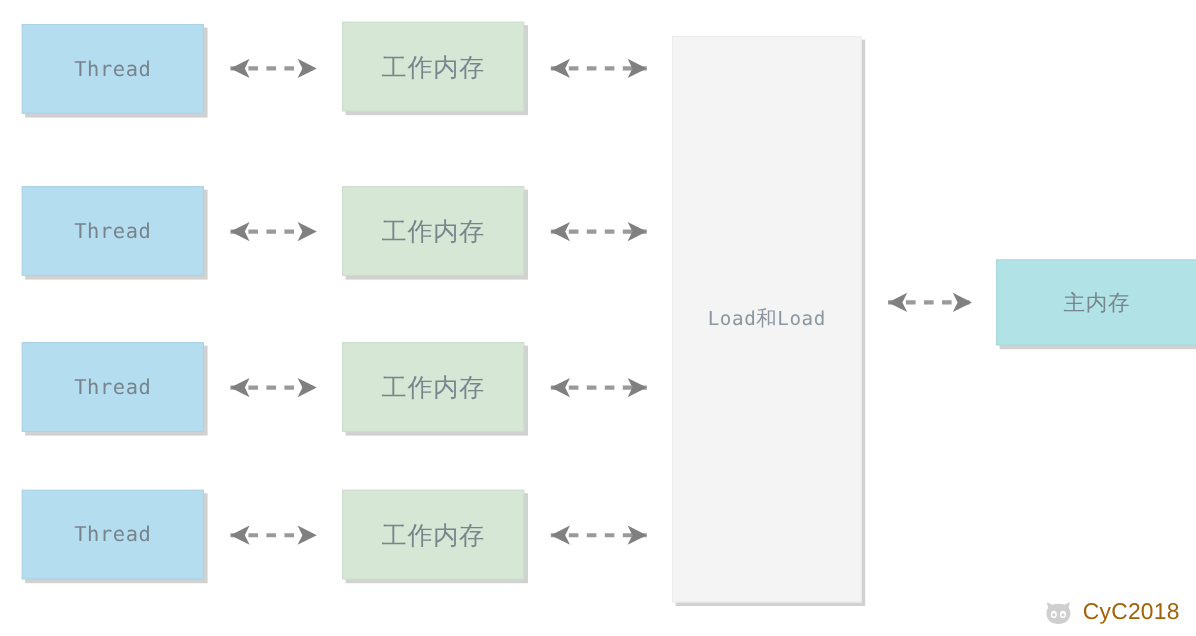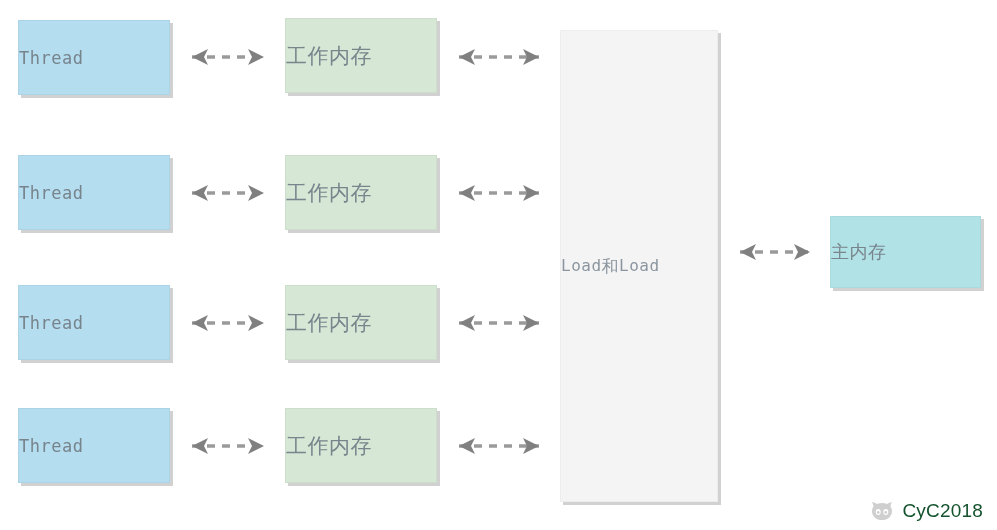--- a/index.html
+++ b/index.html
@@ -17,21 +17,21 @@
     background: #ffffff;
     overflow: hidden;
   }
 
   
   .box {
     position: absolute;
     box-sizing: border-box;
     display: flex;
     align-items: center;
-    justify-content: flex-start;
+    justify-content: center;
     border: 1px solid rgba(0,0,0,0.04);
     box-shadow: 3px 3px 0 0 rgba(0,0,0,0.18);
     color: #6e7b85;
     letter-spacing: 0.5px;
   }
 
   .box.thread {
     background: #b4ddf0;
     font-family: "DejaVu Sans Mono", "Liberation Mono", monospace;
     font-size: 17px;
@@ -83,21 +83,21 @@
     right: 14px;
     bottom: 8px;
     display: flex;
     align-items: center;
     gap: 7px;
     opacity: 1;
   }
   #watermark .wm-text {
     font-family: "Liberation Sans", sans-serif;
     font-size: 19px;
-    color: #14532d;
+    color: #a16207;
     letter-spacing: 0.2px;
   }
   #watermark .wm-icon {
     display: block;
     line-height: 0;
   }
 </style>
 </head>
 <body>
 
@@ -182,21 +182,21 @@
     <path d="M 22 15 L 38 7 L 34 15 L 38 23 Z" fill="#808080"></path>
     <path d="M 102 15 L 86 7 L 90 15 L 86 23 Z" fill="#808080"></path>
   </svg>
 
   <div class="box loadstore" style="left:560px; top:14px; width:158px; height:472px;">
     <span class="ls-line">Load</span>
     <span class="ls-line cjk">和</span>
     <span class="ls-line">Load</span>
   </div>
 
-  <div class="box mainmem" style="left:830px; top:216px; width:151px; height:72px;">
+  <div class="box mainmem" style="left:830px; top:216px; width:168px; height:72px;">
     <span>主内存</span>
   </div>
 
   <svg class="arrow" style="left:718px; top:237px;" width="114" height="30" viewBox="0 0 114 30">
     <line x1="22" y1="15" x2="92" y2="15" stroke="#9a9a9a" stroke-width="3.4" stroke-dasharray="8,7"></line>
     <path d="M 22 15 L 38 7 L 34 15 L 38 23 Z" fill="#808080"></path>
     <path d="M 92 15 L 76 7 L 80 15 L 76 23 Z" fill="#808080"></path>
   </svg>
 
   <div id="watermark">

